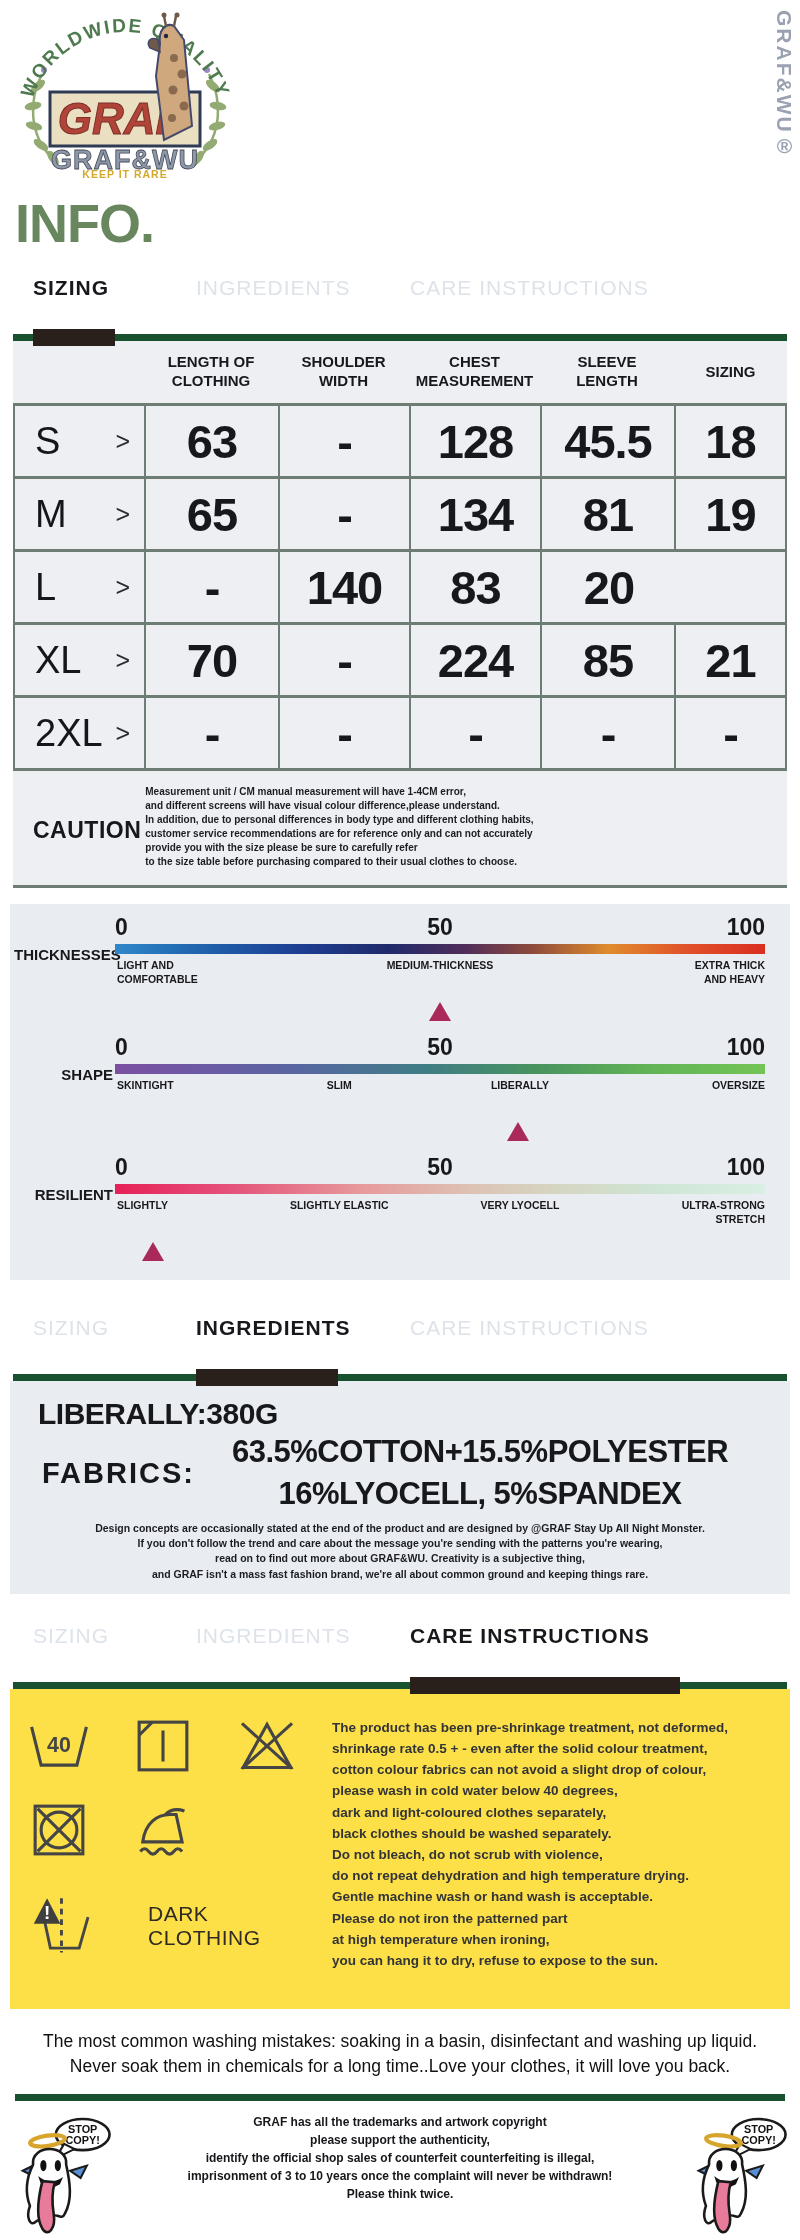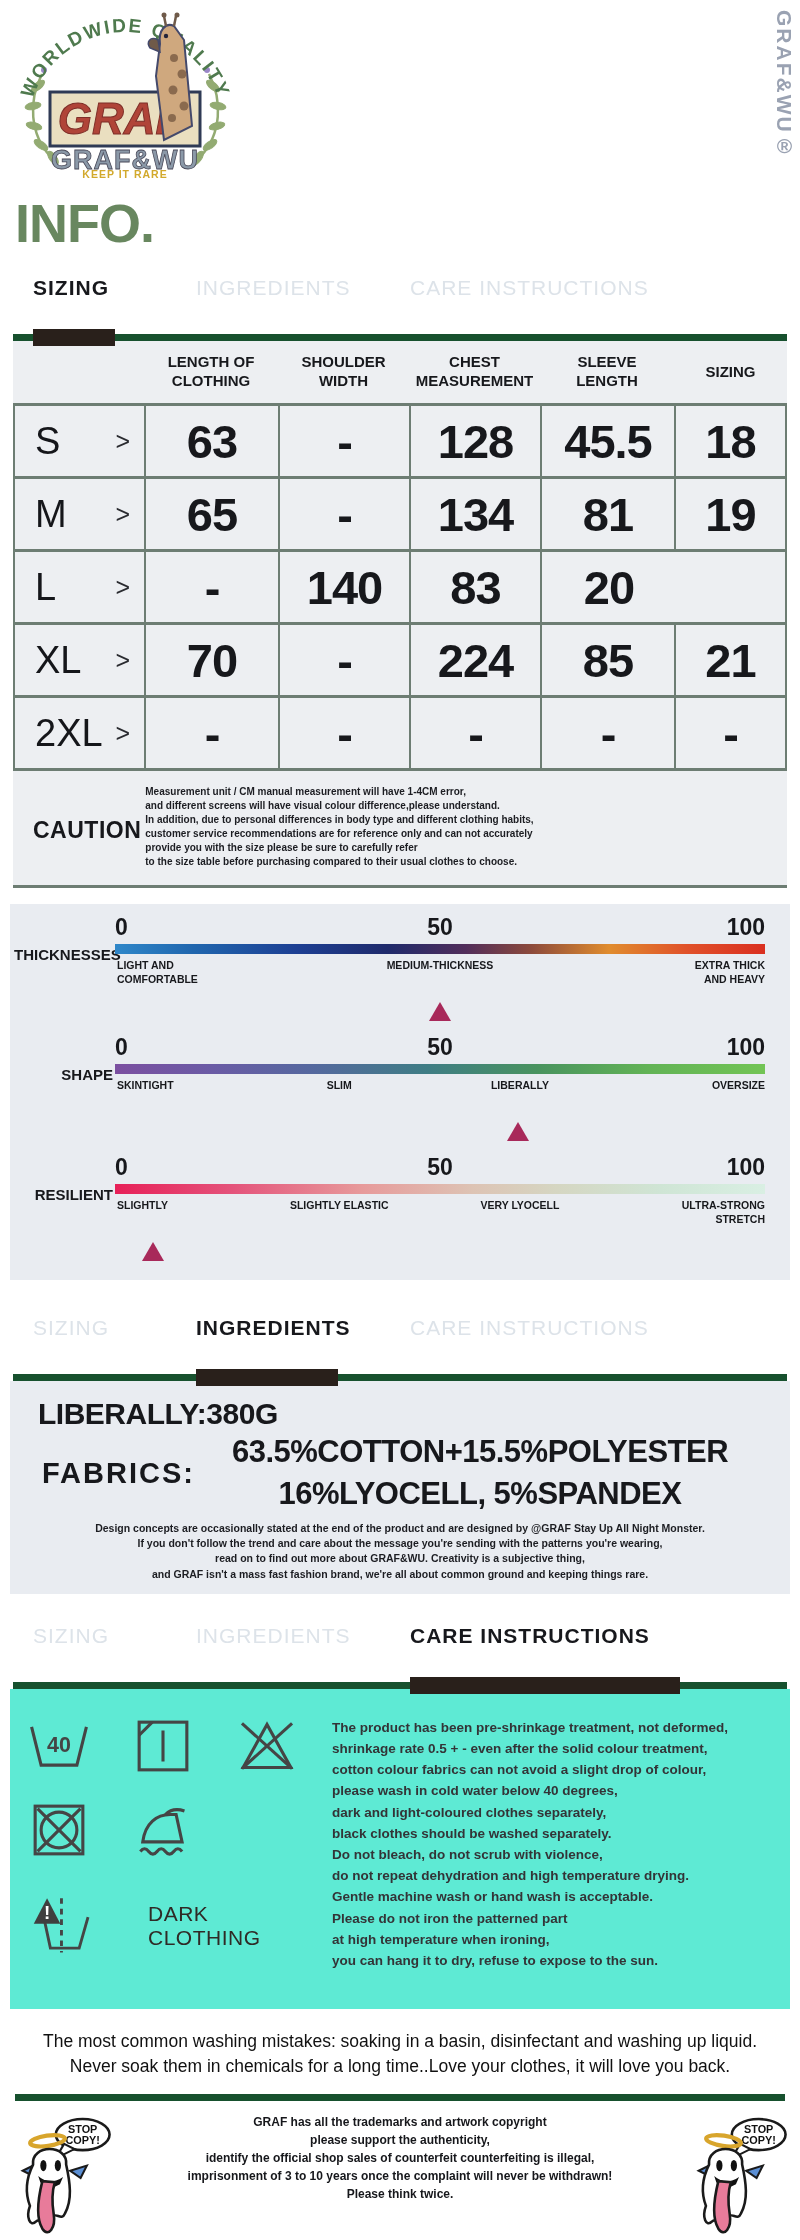--- a/index.html
+++ b/index.html
@@ -66,21 +66,21 @@
 
   
   .ingr{margin:0 10px;background:#e9ecf1;padding:16px 0 12px 0;}
   .grammage{margin-left:28px;font-size:30px;font-weight:bold;letter-spacing:-0.5px;}
   .fab-row{position:relative;min-height:86px;}
   .fab-label{position:absolute;left:32px;top:26px;font-size:29px;font-weight:bold;letter-spacing:2px;}
   .fab-lines{margin-left:170px;width:600px;text-align:center;font-size:31px;font-weight:bold;line-height:1.35;letter-spacing:-0.5px;}
   .ingr-note{margin-top:4px;text-align:center;font-size:10.5px;font-weight:bold;line-height:1.45;color:#1c1d22;}
 
   
-  .care{margin:0 10px;background:#5eead4;padding:26px 0 30px 0;display:flex;}
+  .care{margin:0 10px;background:#fde047;padding:26px 0 30px 0;display:flex;}
   .care-icons{width:322px;padding-left:18px;box-sizing:border-box;}
   .icon-row{display:flex;gap:42px;margin-bottom:22px;align-items:center;}
   .cicon{width:62px;height:62px;}
   .cicon svg{width:100%;height:100%;}
   .icon-stroke{stroke:#454545;stroke-width:2.6;fill:none;}
   .dark-label{font-size:21px;letter-spacing:0.5px;color:#2f2a26;line-height:1.15;}
   .care-text{width:455px;font-size:13.5px;font-weight:bold;line-height:1.57;color:#333437;padding-top:2px;}
 
   
   .mistakes{margin-top:20px;text-align:center;font-size:17.5px;font-weight:normal;line-height:1.45;color:#111;}

